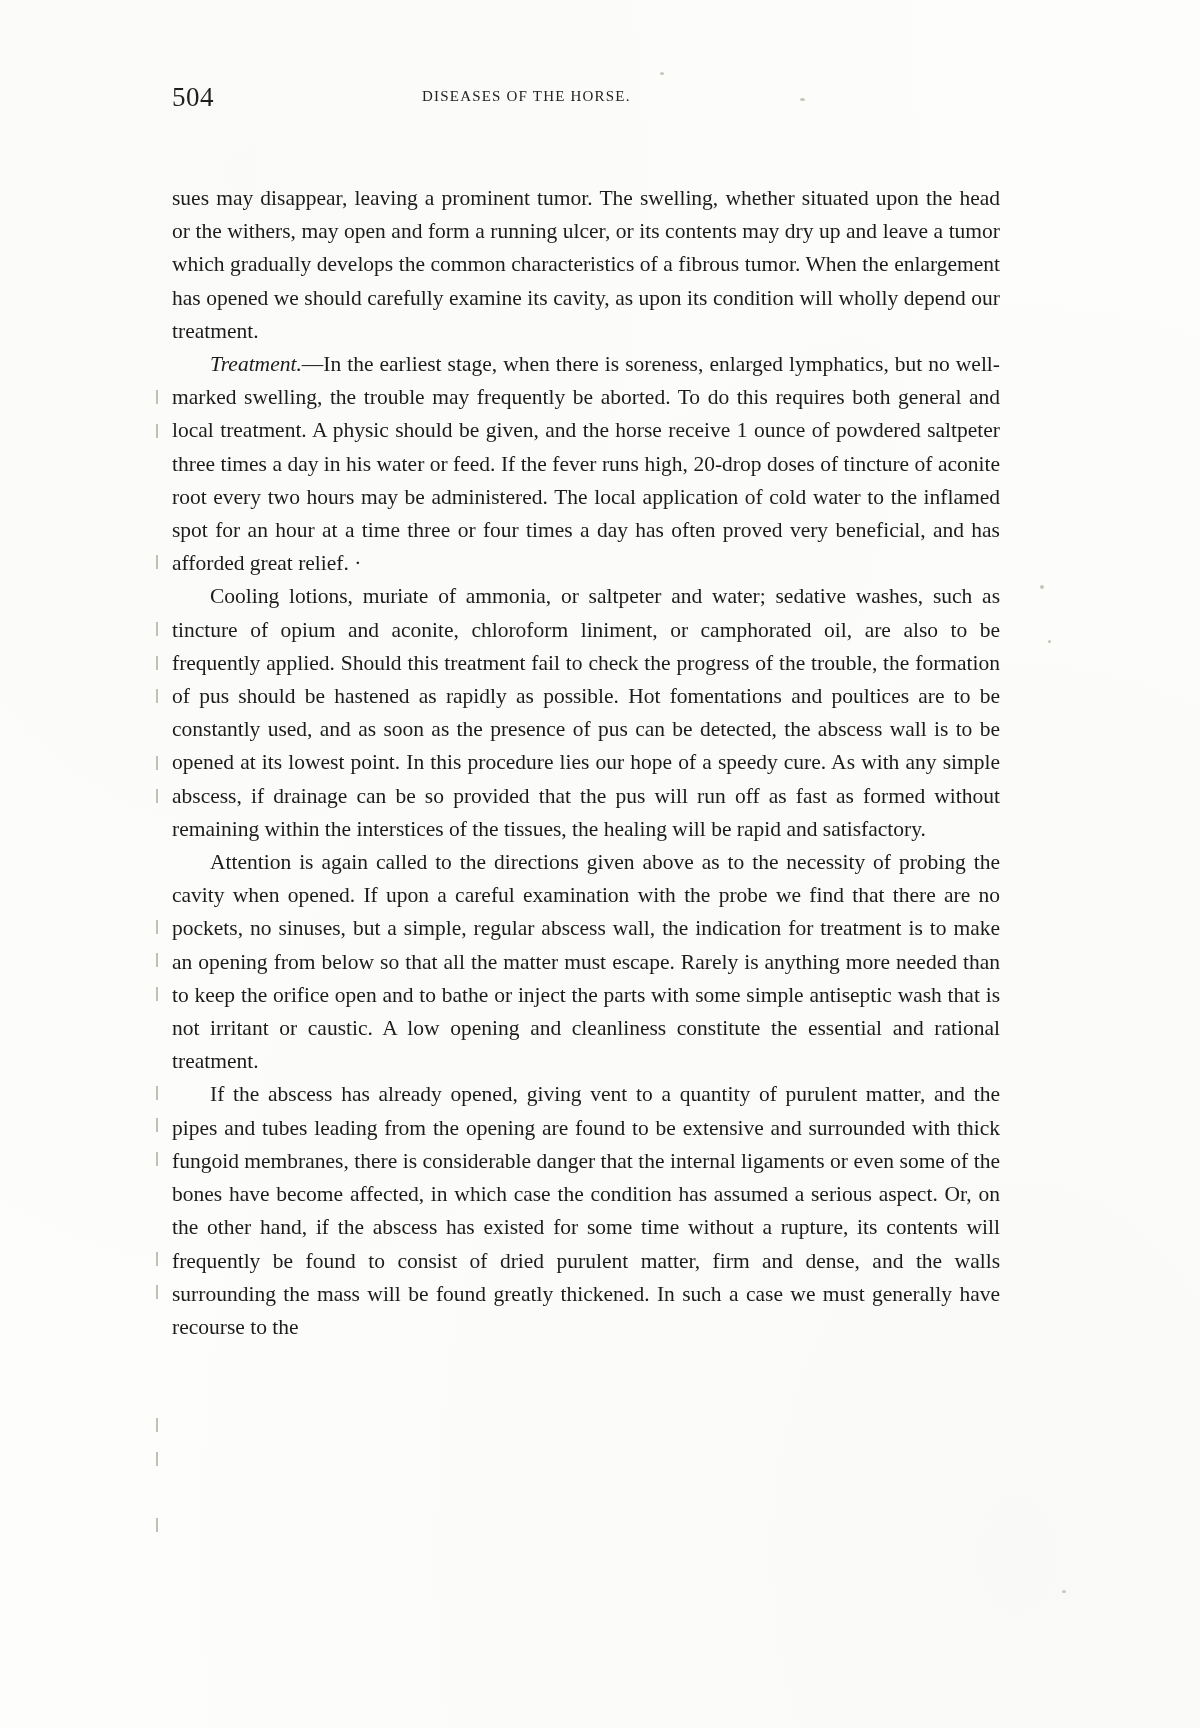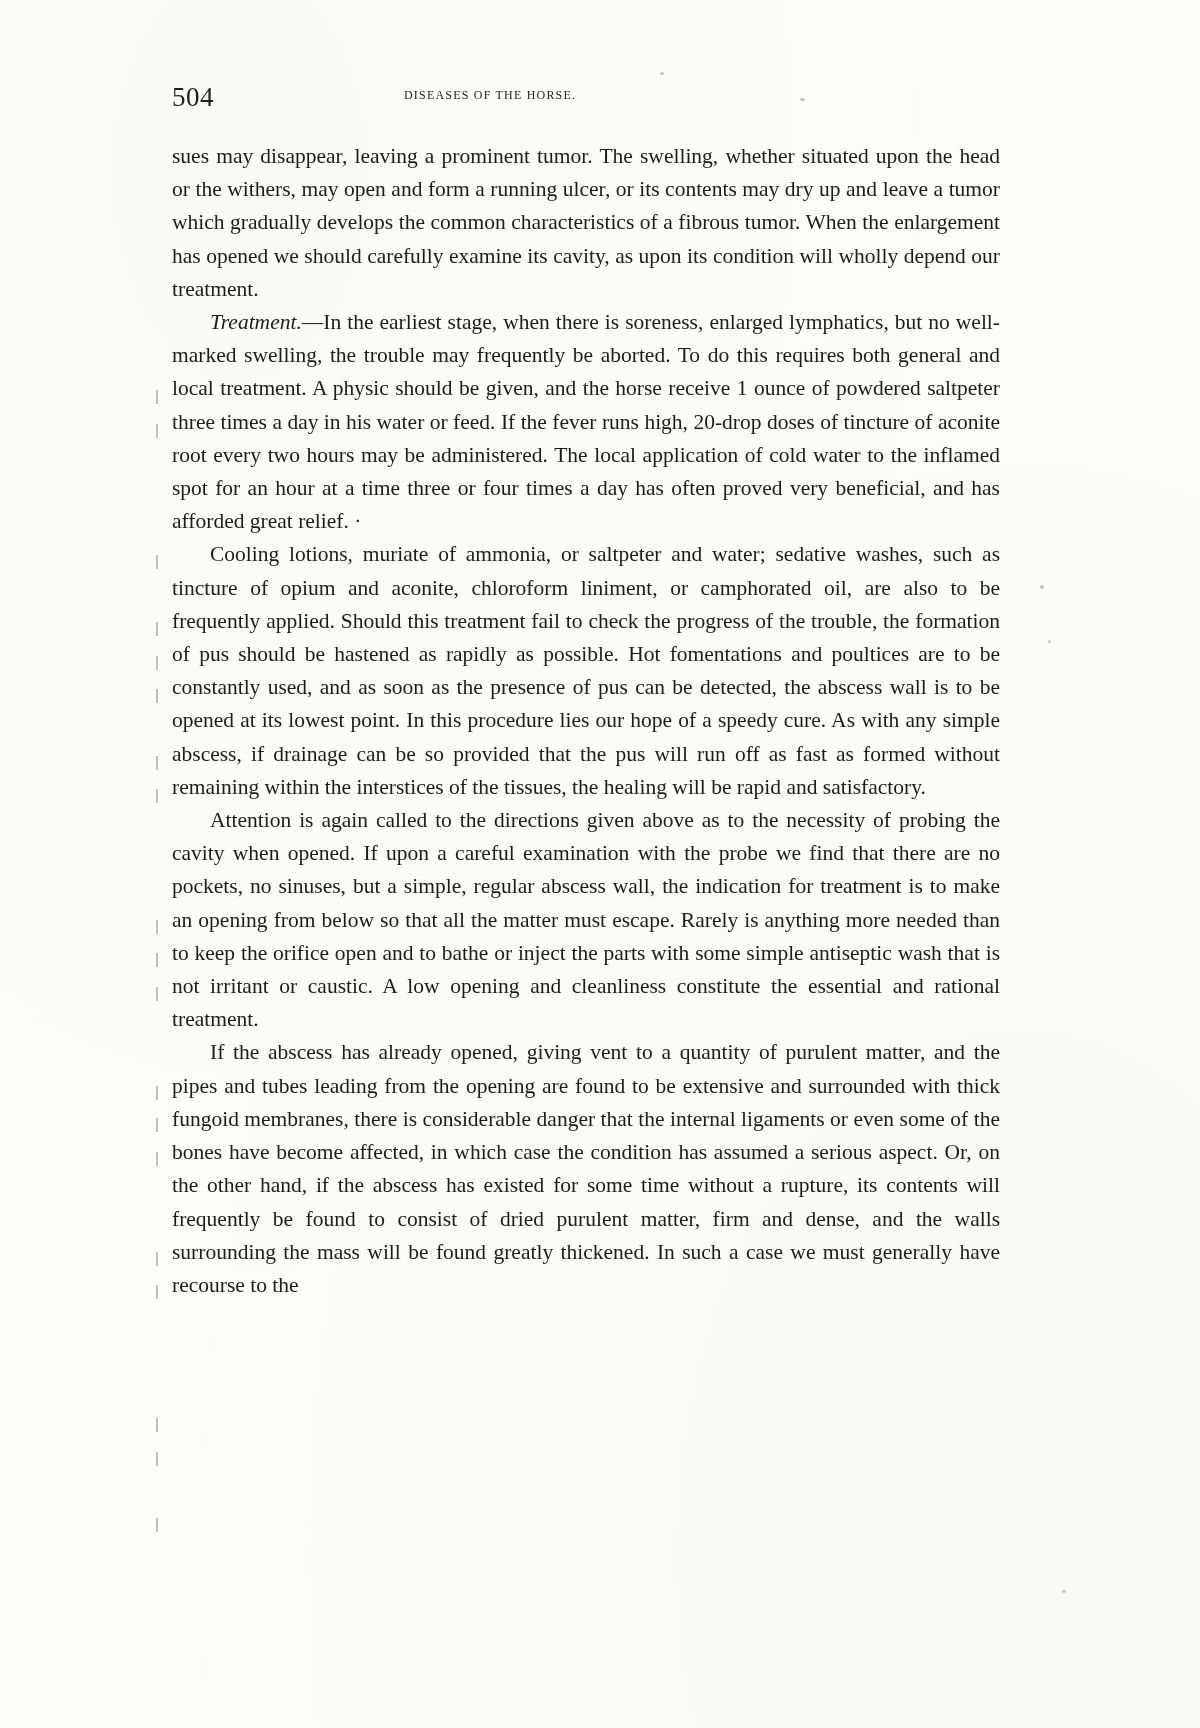--- a/index.html
+++ b/index.html
@@ -43,43 +43,44 @@
   .folio {
     position: absolute;
     left: 0;
     top: 0;
     font-size: 27px;
     letter-spacing: 0.5px;
     color: #1f1f1f;
   }
   .running-head {
     position: absolute;
-    left: 232px;
+    left: 250px;
     top: 6px;
-    font-size: 12px;
+    font-size: 15px;
     letter-spacing: 1.2px;
     color: #222;
     font-variant: normal;
   }
   .body-text {
     position: absolute;
     top: 140px;
     left: 172px;
     width: 828px;
     font-size: 21.5px;
     line-height: 33.2px;
     text-align: justify;
     color: #1c1c1c;
   }
   .body-text p {
     margin: 0;
     text-indent: 38px;
   }
   .body-text p.noindent {
     text-indent: 0;
+    margin-top: 42px;
   }
   .body-text p .ital {
     font-style: italic;
     font-family: Liberation Serif, serif;
   }
   
   .gutter-marks {
     position: absolute;
     left: 156px;
     top: 390px;

